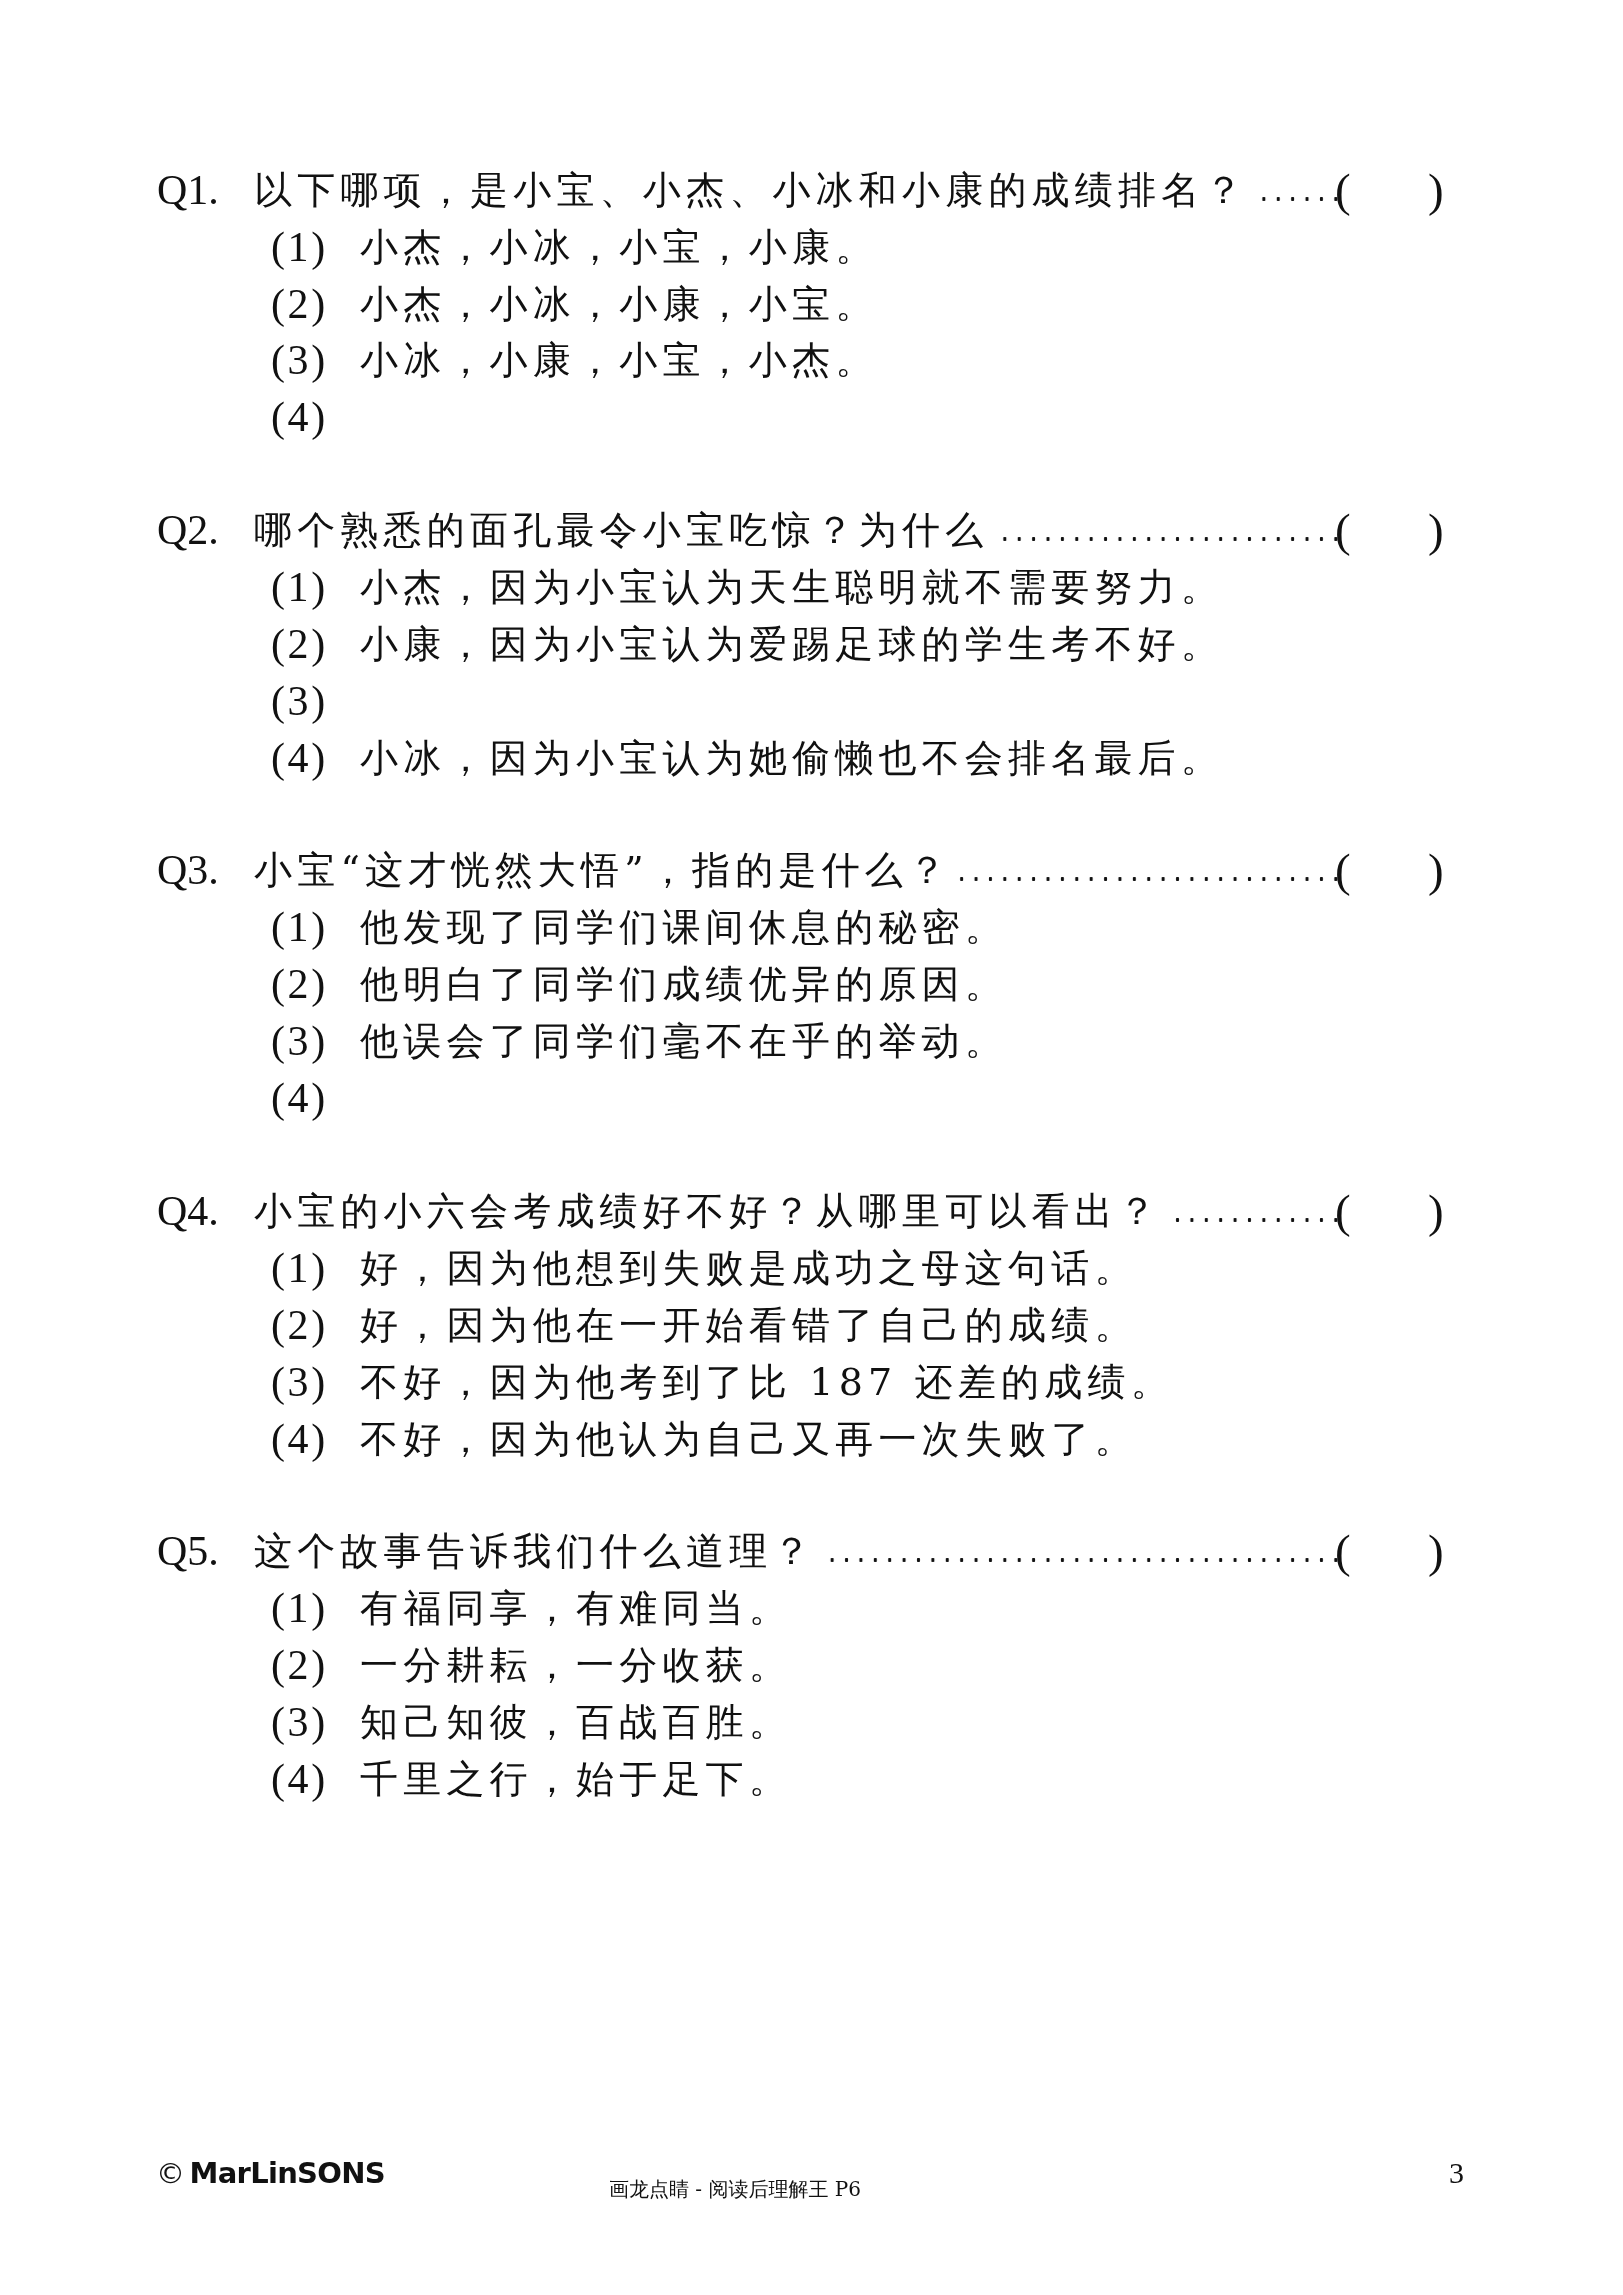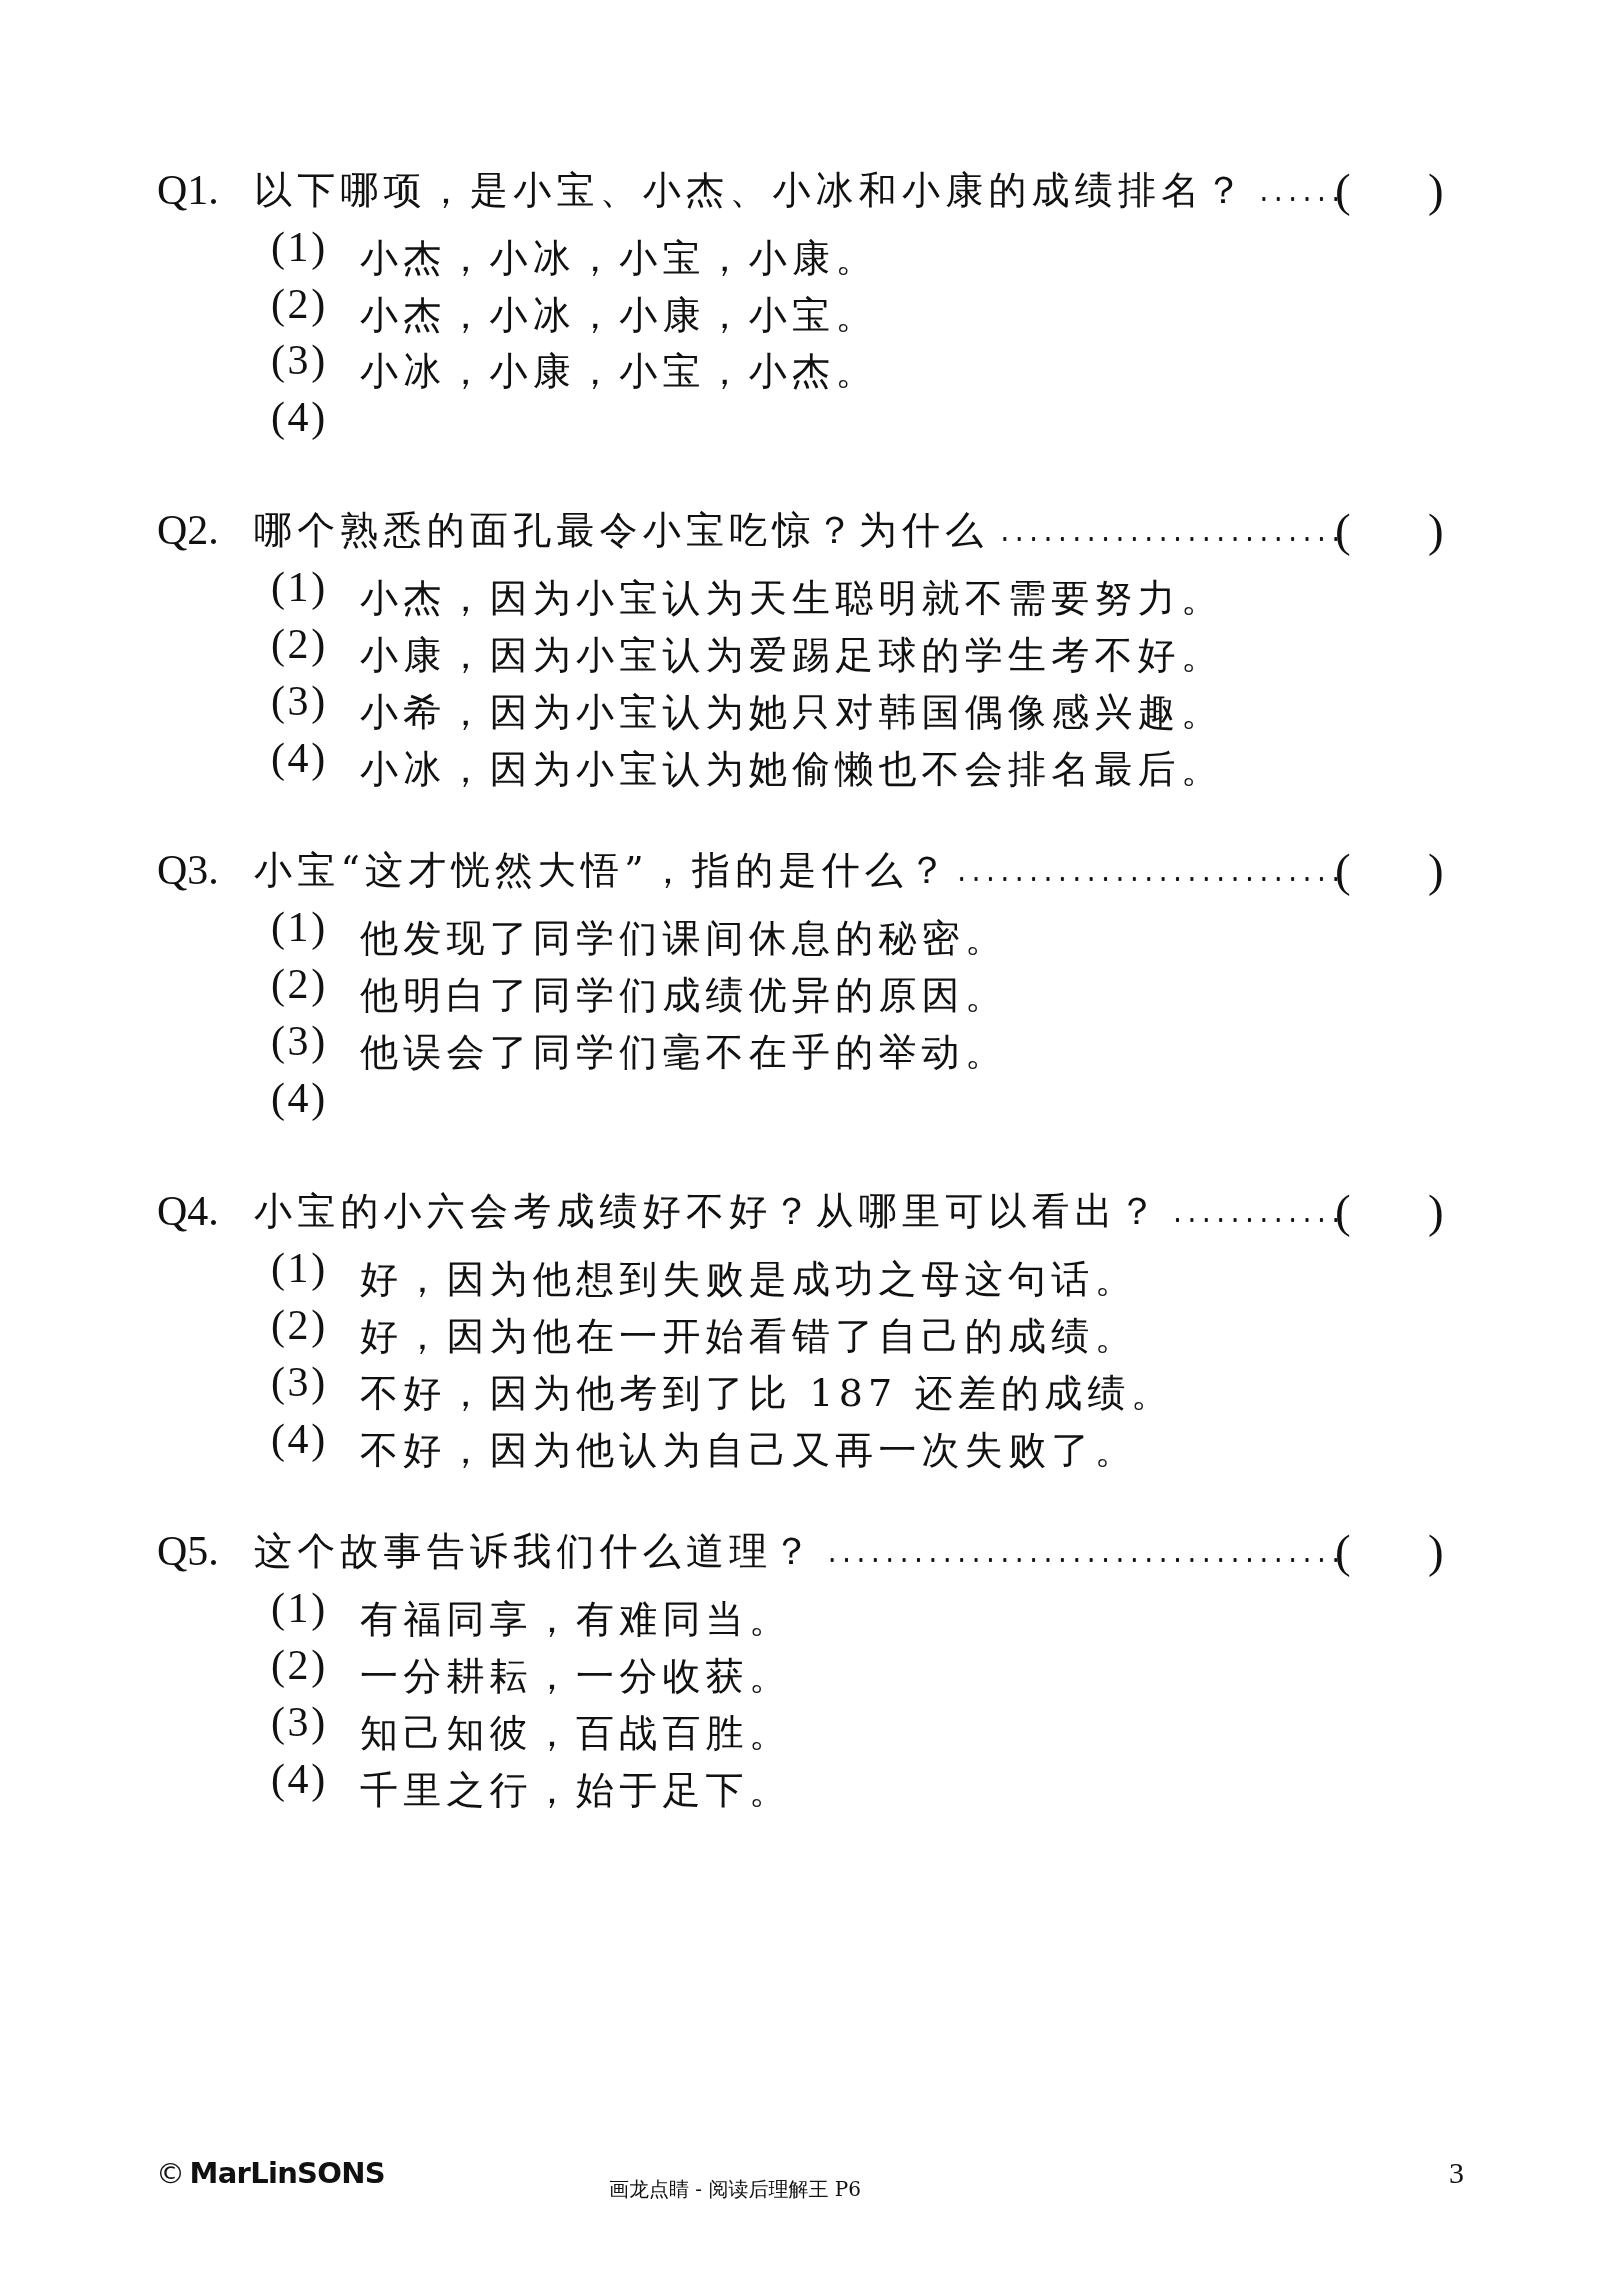--- a/index.html
+++ b/index.html
@@ -14,21 +14,21 @@
             background-image: radial-gradient(circle, #111 1.7px, transparent 2px);
             background-size: 14.4px 3.9px; background-repeat: repeat-x; background-position: right center; }
   .paren-open { position: absolute; left: 1335px; top: 0; height: 52px; line-height: 52px;
                 font-family: "Liberation Serif", serif; font-size: 47px; }
   .paren-close { position: absolute; left: 1428px; top: 0; height: 52px; line-height: 52px;
                  font-family: "Liberation Serif", serif; font-size: 47px; }
   .answer-blank { position: absolute; left: 1352px; top: 3.9px; width: 73px; height: 45px; }
   .opt { position: absolute; left: 0; width: 1623px; height: 52px; }
   .optnum { position: absolute; left: 271px; top: 0; height: 52px; line-height: 52px;
             font-family: "Liberation Serif", serif; font-size: 42px; letter-spacing: 2.6px; }
-  .opttext { position: absolute; left: 360px; top: 11px; height: 52px; line-height: 52px;
+  .opttext { position: absolute; left: 360px; top: 0; height: 52px; line-height: 52px;
              font-size: 38px; letter-spacing: 5.2px; white-space: nowrap; }
   .footer { position: absolute; left: 0; top: 2150px; width: 1574px; height: 46px; }
   .brand { position: absolute; left: 156px; top: 0; height: 46px; line-height: 46px;
            font-family: "DejaVu Sans", sans-serif; font-weight: bold; font-size: 29px;
            letter-spacing: -0.7px; }
   .brand .copy { font-weight: normal; font-size: 29px; margin-right: 5.2px; }
   .ftitle { position: absolute; left: 609px; width: 301px; top: 16px; height: 46px; line-height: 46px;
             font-size: 20px; white-space: nowrap; }
   .pagenum { position: absolute; left: 1449px; top: 0; height: 46px; line-height: 46px;
              font-family: "Liberation Serif", serif; font-size: 30px; }
@@ -71,21 +71,20 @@
 <div class="opt" style="top:561px;">
   <span class="optnum">(1)</span>
   <span class="opttext">小杰，因为小宝认为天生聪明就不需要努力。</span>
 </div>
 <div class="opt" style="top:618px;">
   <span class="optnum">(2)</span>
   <span class="opttext">小康，因为小宝认为爱踢足球的学生考不好。</span>
 </div>
 <div class="opt" style="top:675px;">
   <span class="optnum">(3)</span>
-  <span class="opttext">小希，因为小宝认为她只对韩国偶像感兴趣。</span>
 </div>
 <div class="opt" style="top:732px;">
   <span class="optnum">(4)</span>
   <span class="opttext">小冰，因为小宝认为她偷懒也不会排名最后。</span>
 </div>
 
 <div class="q" style="top:844px;">
   <span class="qlabel">Q3.</span>
   <span class="qtext">小宝“这才恍然大悟”，指的是什么？</span>
   <span class="leader" style="left:956px;"></span>

